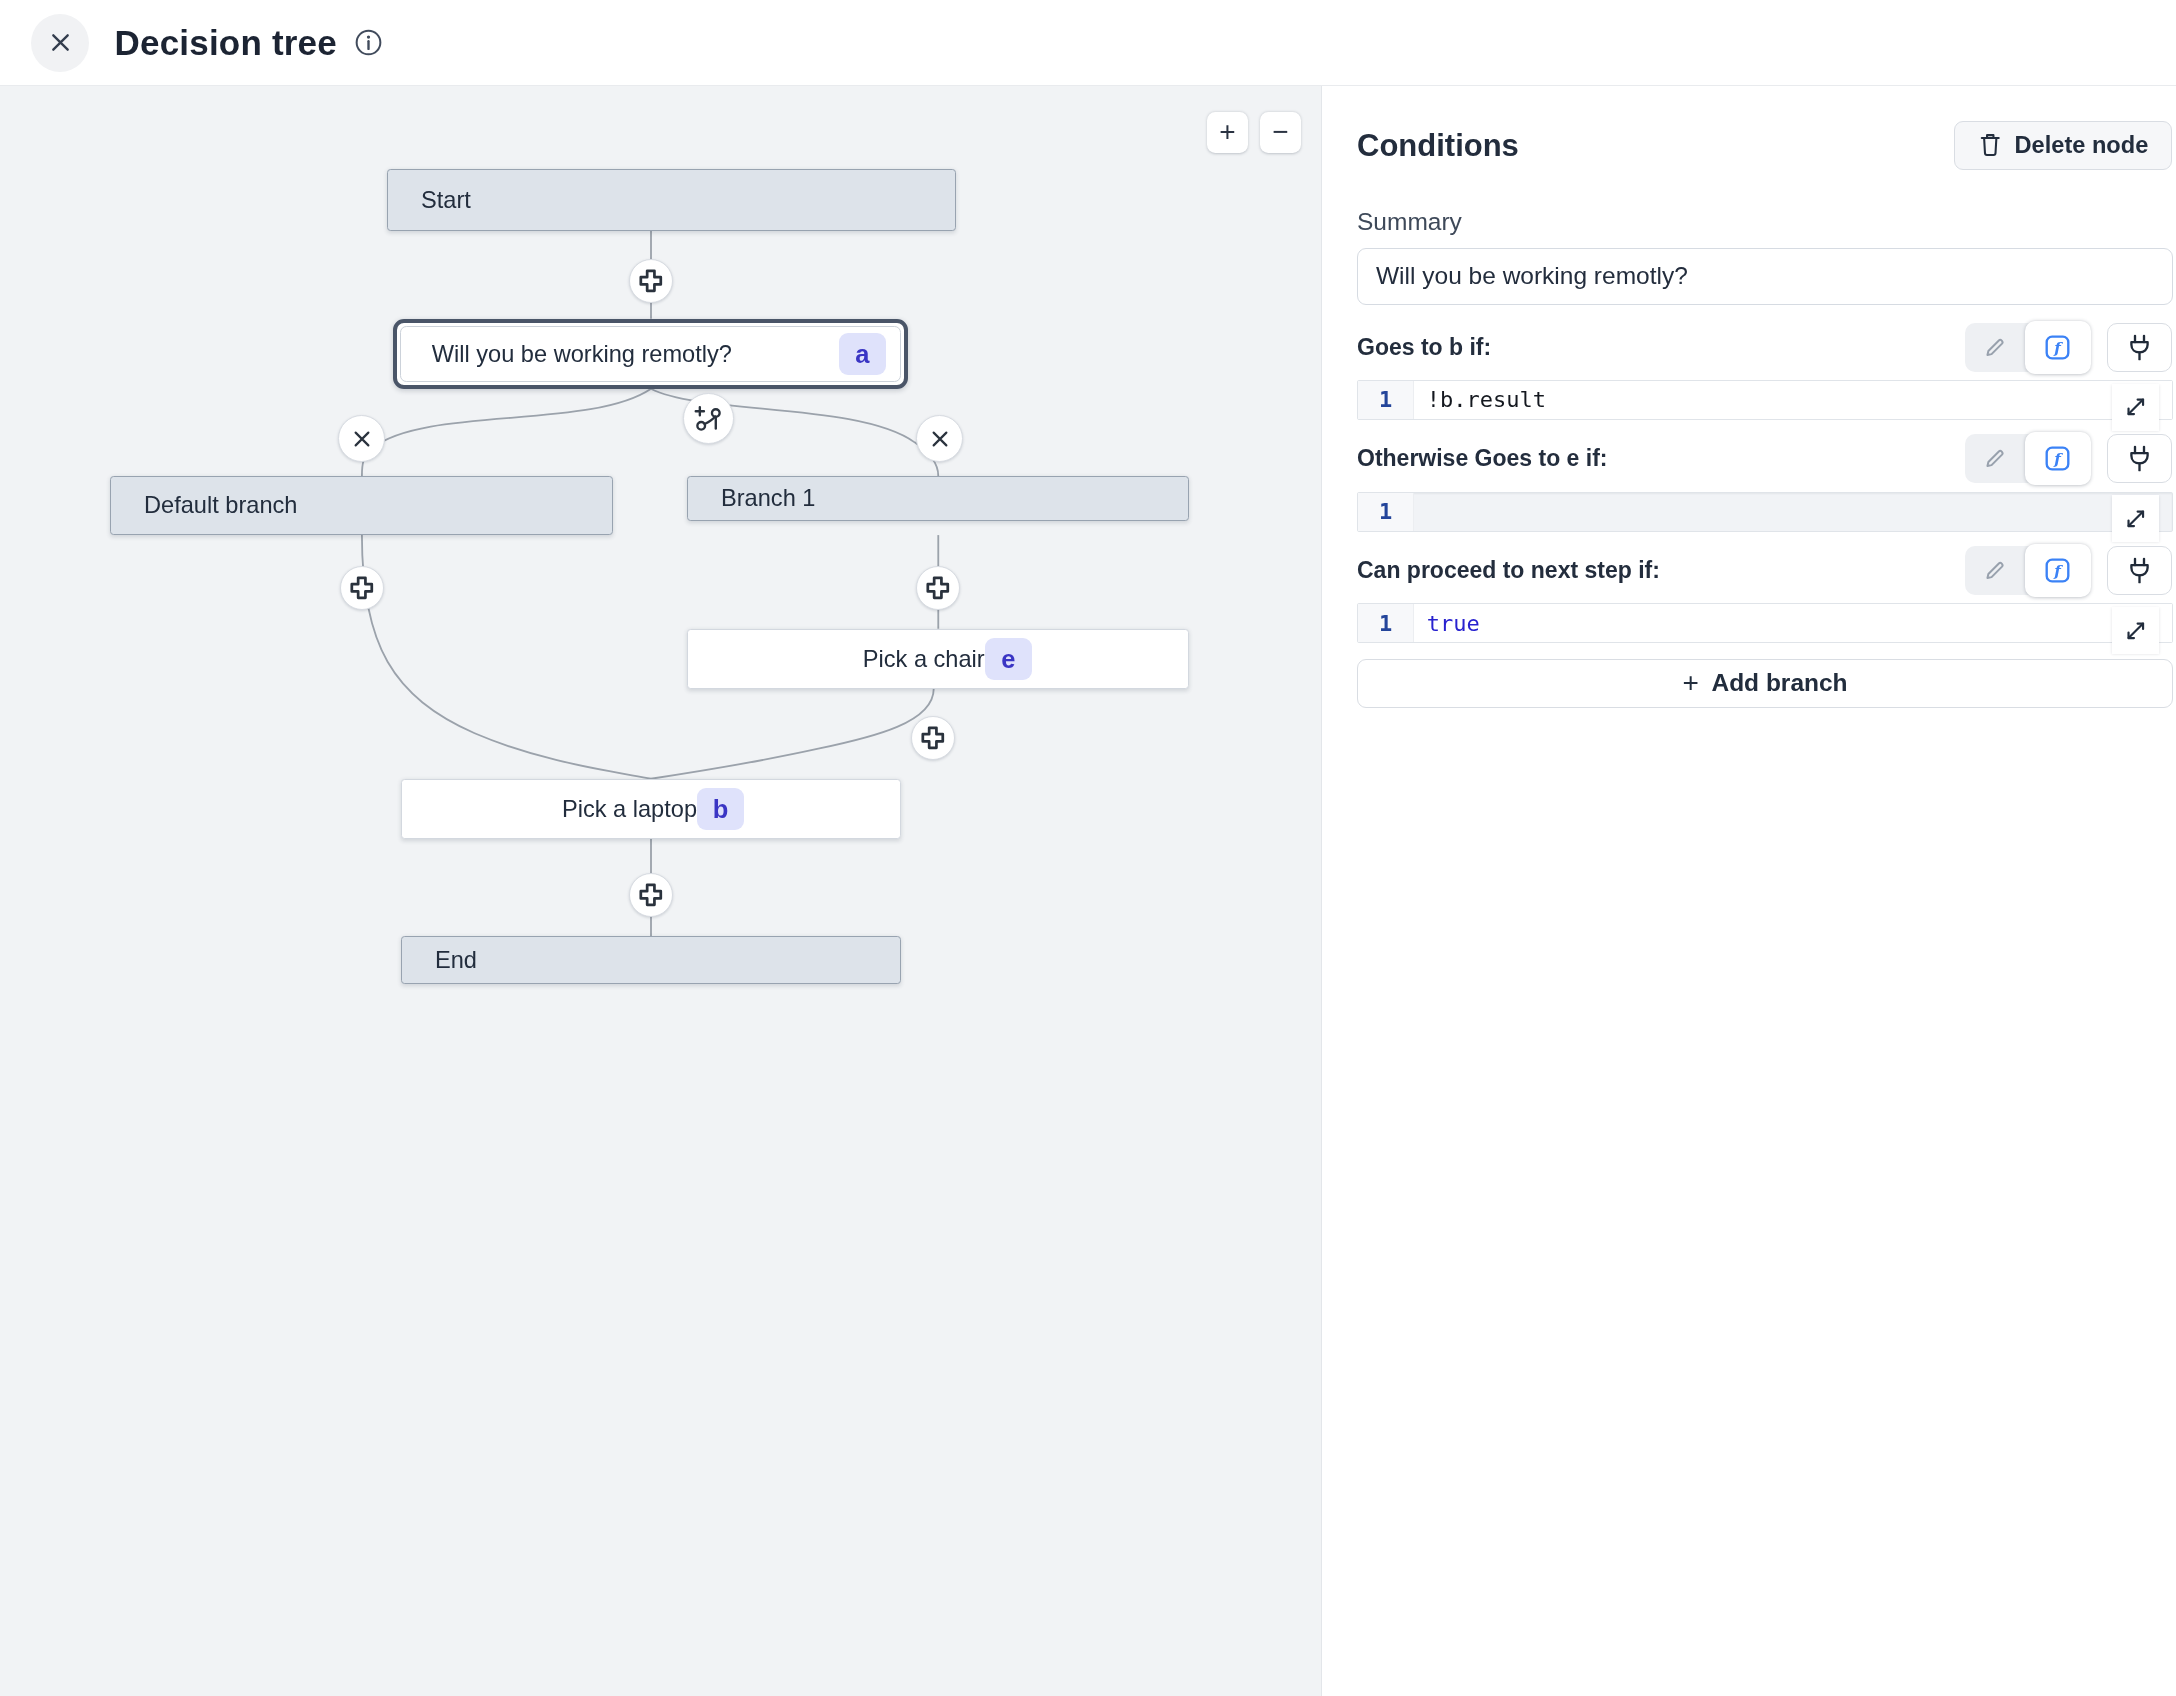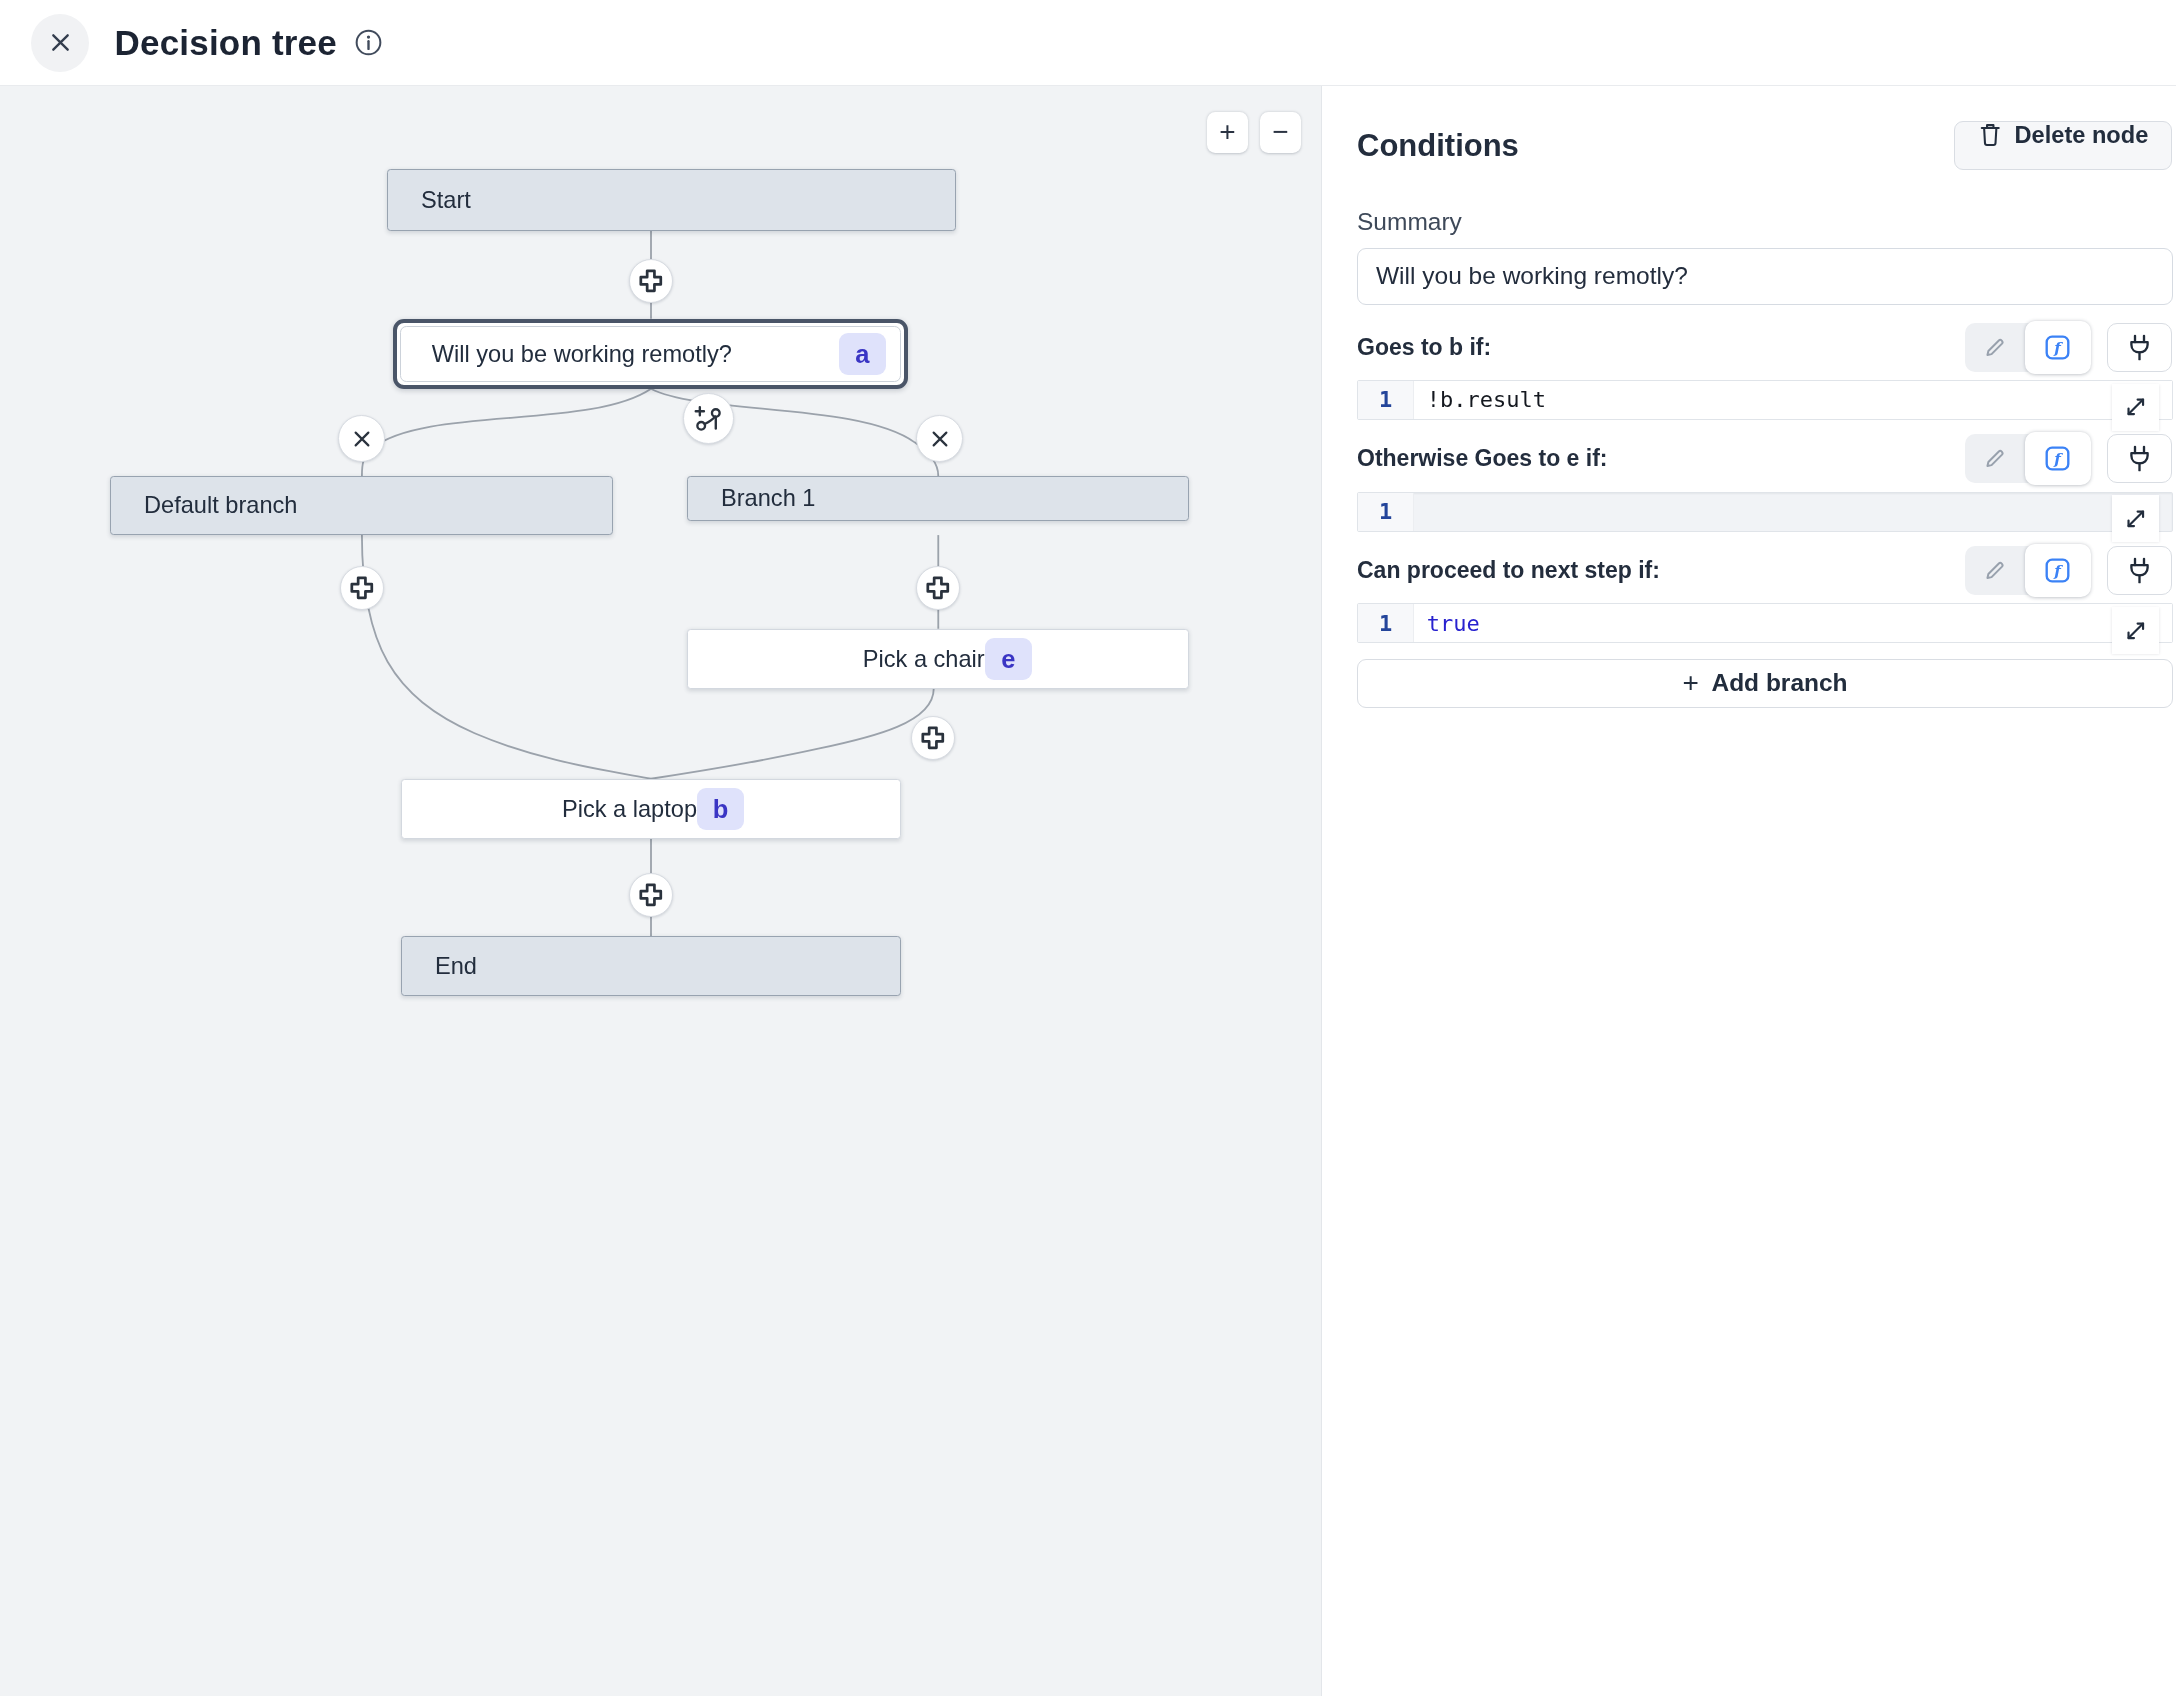--- a/index.html
+++ b/index.html
@@ -37,21 +37,21 @@
   .zoom-btn { position:absolute; width:41px; height:41px; background:#ffffff; border:none;
     border-radius:8.2px; box-shadow:0 0.9px 2.7px rgba(40,50,70,.25); font-size:28px; color:#2a3342;
     display:flex; align-items:center; justify-content:center; cursor:pointer; z-index:12;
     font-family:"Liberation Sans",sans-serif; }
 
   
   .panel { position:absolute; left:1313px; top:86px; width:864px; height:1610px;
     background:#ffffff; border-left:0.9px solid #e3e6ea; padding:35px 12.7px 0 35px; z-index:20;margin-left:8px; }
   .panel-head { display:flex; align-items:center; justify-content:space-between; height:49px; }
   .panel-title { font-size:31px; font-weight:700; color:#232d3d; }
-  .delete-btn { height:49px; display:flex; gap:11.8px; padding:0 23px;
+  .delete-btn { height:49px; display:flex; align-items:center; gap:11.8px; padding:12px 23px;
     background:#f6f7f9; border:0.9px solid #d9dde3; border-radius:9px; cursor:pointer;
     font-size:23.6px; font-weight:600; color:#222d3d; font-family:"Liberation Sans",sans-serif; }
   .summary-label { margin-top:38px; font-size:24.5px; color:#3e4959; }
   .summary-input { margin-top:11.8px; width:816px; height:57px; border:1.4px solid #d6dbe2;
     border-radius:9px; font-size:24.5px; color:#232d3d; padding:0 18px; background:#fff;
     font-family:"Liberation Sans",sans-serif; outline:none; }
   .sect-row { margin-top:14.5px; height:49px; display:flex; align-items:center;
     justify-content:space-between; }
   .sect-row.first { margin-top:18px; }
   .sect-label { font-size:23px; font-weight:700; color:#232d3d; }
@@ -135,21 +135,21 @@
   <div class="node white" style="left:687px; top:543px; width:502px; height:60px; padding-right:14.5px;">
     <span>Pick a chair</span>
     <span class="badge">e</span>
   </div>
 
   <div class="node white" style="left:401px; top:693px; width:500px; height:60px; padding-right:29px;">
     <span>Pick a laptop</span>
     <span class="badge">b</span>
   </div>
 
-  <div class="node" style="left:401px; top:850px; width:500px; height:60px;">
+  <div class="node" style="left:401px; top:850px; width:500px; height:48px;">
     <span>End</span>
   </div>
 
   <div class="connector" style="left:629px; top:173px; width:44px; height:44px;">
     <svg width="23.6" height="23.6" viewBox="-13 -13 26 26">
       <path d="M-4,-11 h8 v7 h7 v8 h-7 v7 h-8 v-7 h-7 v-8 h7 z" fill="#ffffff" stroke="#2a323d" stroke-width="3" stroke-linejoin="round"></path>
     </svg>
   </div>
   <div class="connector" style="left:340px; top:480px; width:44px; height:44px;">
     <svg width="23.6" height="23.6" viewBox="-13 -13 26 26">

